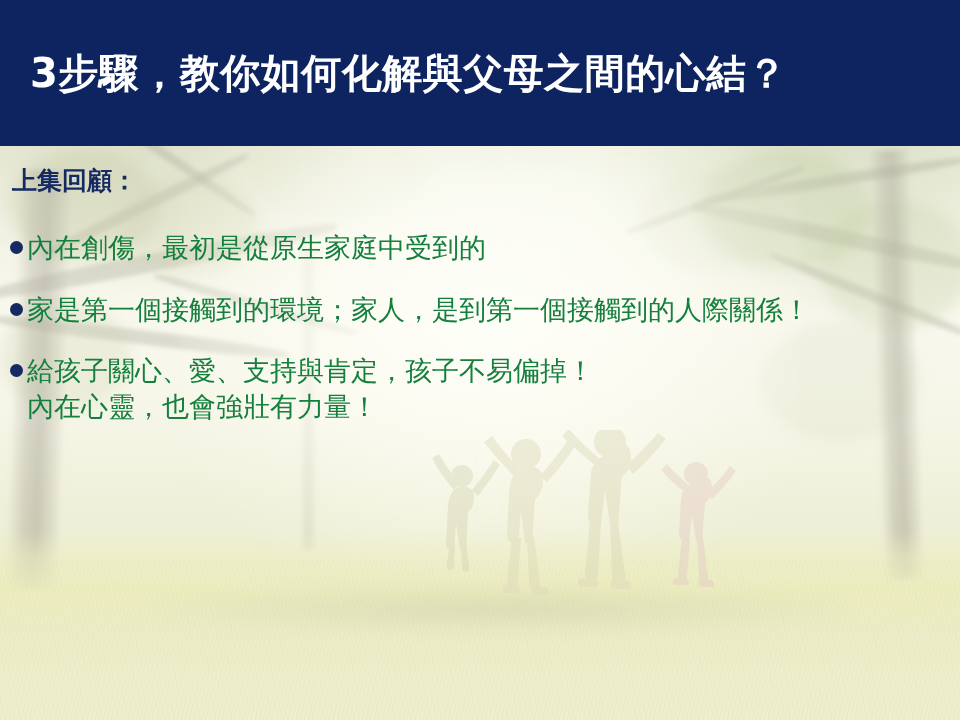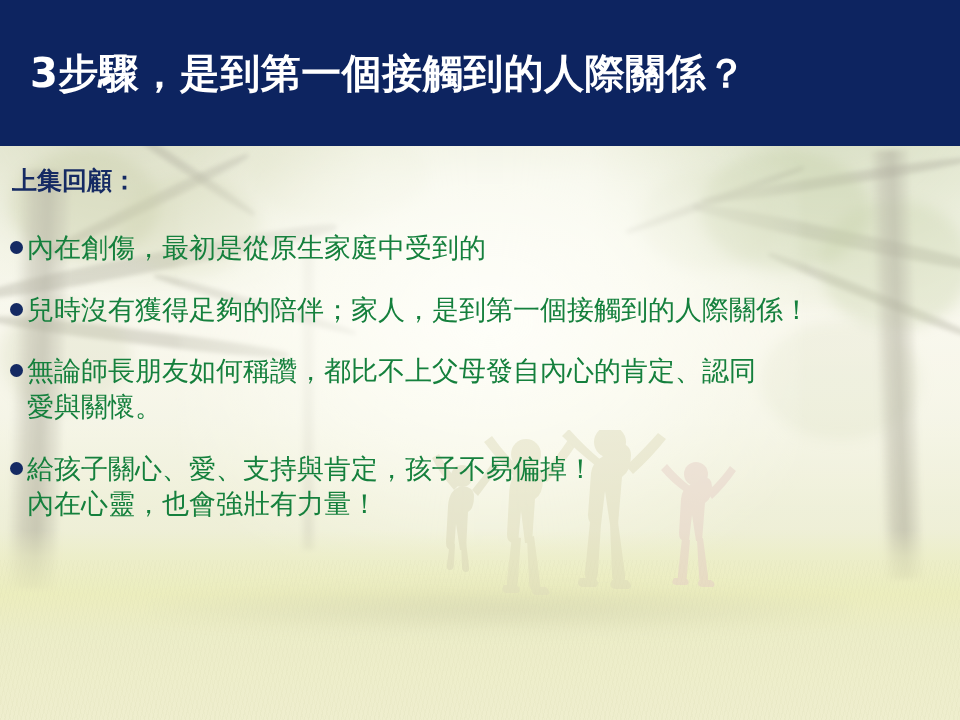--- a/index.html
+++ b/index.html
@@ -315,50 +315,43 @@
             <path d="M279 150 q-3 6 3 7 l11 0 q4 -3 -2 -7 z"></path>
           </g>
         </g>
       </svg>
     </div>
 
     <div class="wash"></div>
   </div>
 
   <div class="header">
-    <div class="header-title">3步驟，是到第一個接觸到的人際關係？</div>
+    <div class="header-title">3步驟，教你如何化解與父母之間的心結？</div>
   </div>
 
   <div class="content">
 
     <div class="recap-heading">上集回顧：</div>
 
     <div class="bullet-list">
 
       <div class="bullet-item">
         <span class="bullet-dot"></span>
         <div class="bullet-lines">
           <div class="bullet-line">內在創傷，最初是從原生家庭中受到的</div>
         </div>
       </div>
 
       <div class="bullet-item">
         <span class="bullet-dot"></span>
         <div class="bullet-lines">
-          <div class="bullet-line">兒時沒有獲得足夠的陪伴；家人，是到第一個接觸到的人際關係！</div>
+          <div class="bullet-line">家是第一個接觸到的環境；家人，是到第一個接觸到的人際關係！</div>
         </div>
       </div>
 
-      <div class="bullet-item">
-        <span class="bullet-dot"></span>
-        <div class="bullet-lines">
-          <div class="bullet-line">無論師長朋友如何稱讚，都比不上父母發自內心的肯定、認同</div>
-          <div class="bullet-line">愛與關懷。</div>
-        </div>
-      </div>
 
       <div class="bullet-item">
         <span class="bullet-dot"></span>
         <div class="bullet-lines">
           <div class="bullet-line">給孩子關心、愛、支持與肯定，孩子不易偏掉！</div>
           <div class="bullet-line">內在心靈，也會強壯有力量！</div>
         </div>
       </div>
 
 

